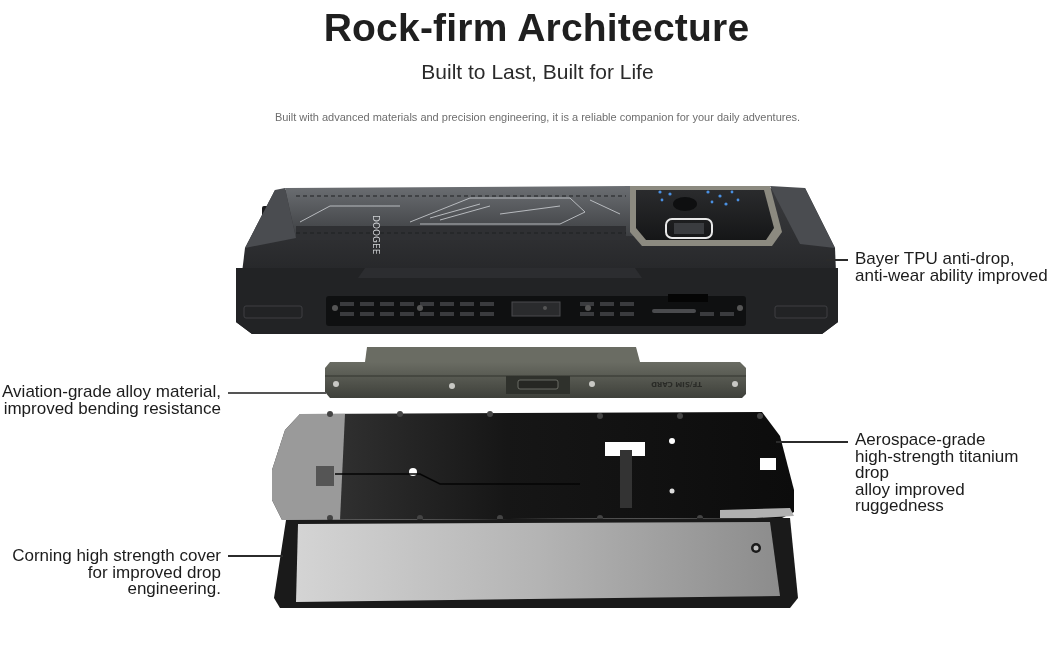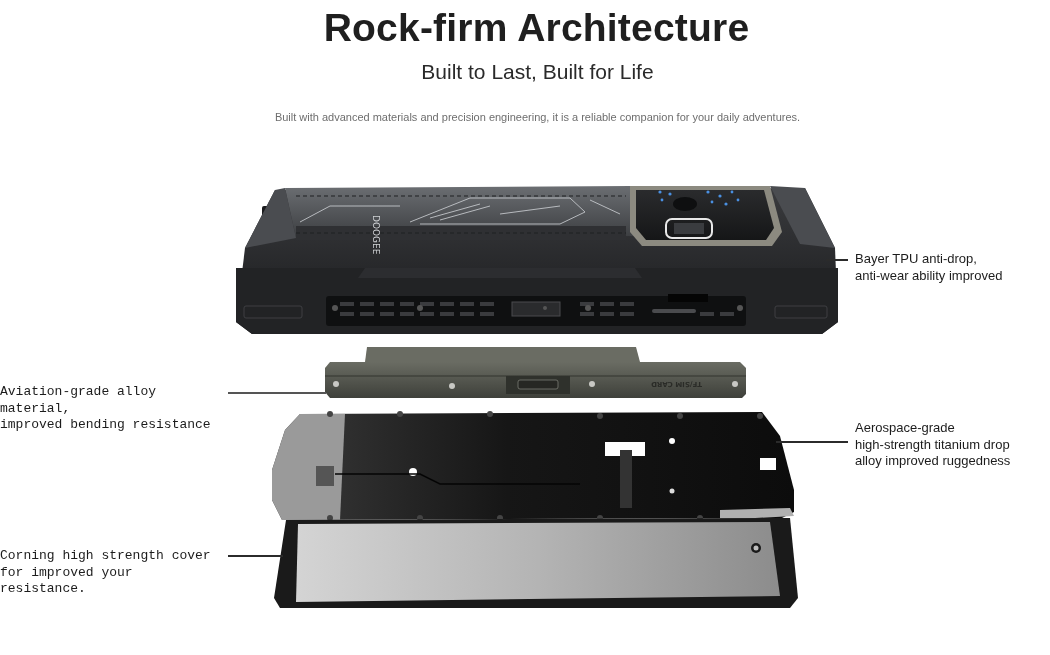--- a/index.html
+++ b/index.html
@@ -1,22 +1,22 @@
 <!DOCTYPE html>
 <html><head>
 <meta charset="utf-8">
 <style>
   html, body { margin:0; padding:0; background:#ffffff; }
   body { width:1050px; height:655px; position:relative; overflow:hidden; font-family:"Liberation Sans", "DejaVu Sans", sans-serif; color:#222; }
   .title { position:absolute; left:0; top:6px; width:1073px; text-align:center; font-size:39px; font-weight:700; color:#1f1f1f; letter-spacing:0.2px; }
   .subtitle { position:absolute; left:0; top:60px; width:1075px; text-align:center; font-size:21px; color:#2a2a2a; }
   .desc { position:absolute; left:0; top:111px; width:1075px; text-align:center; font-size:11px; color:#6e6e6e; }
-  .callout { position:absolute; font-size:13px; line-height:16.5px; color:#1c1c1c; }
+  .callout { position:absolute; font-size:17px; line-height:16.5px; color:#1c1c1c; }
   .callout.right { text-align:left; }
-  .callout.left { text-align:left;font-family:Liberation Mono, monospace; }
+  .callout.left { text-align:right; }
   .leader { position:absolute; height:1.5px; background:#2b2b2b; }
   svg.art { position:absolute; left:0; top:0; }
 </style>
 </head>
 <body>
 
 <div class="title">Rock-firm Architecture</div>
 <div class="subtitle">Built to Last, Built for Life</div>
 <div class="desc">Built with advanced materials and precision engineering, it is a reliable companion for your daily adventures.</div>
 
@@ -196,22 +196,22 @@
 <div class="callout right" style="left:855px; top:251px;">
   <div>Bayer TPU anti-drop,</div>
   <div>anti-wear ability improved</div>
 </div>
 
 <div class="callout left" style="left:0; width:221px; top:384px;">
   <div>Aviation-grade alloy material,</div>
   <div>improved bending resistance</div>
 </div>
 
-<div class="callout right" style="left:855px; top:420px;">
+<div class="callout right" style="left:855px; top:432px;">
   <div>Aerospace-grade</div>
   <div>high-strength titanium drop</div>
   <div>alloy improved ruggedness</div>
 </div>
 
 <div class="callout left" style="left:0; width:221px; top:548px;">
   <div>Corning high strength cover</div>
-  <div>for improved your resistance.</div>
+  <div>for improved drop engineering.</div>
 </div>
 
 </body></html>

